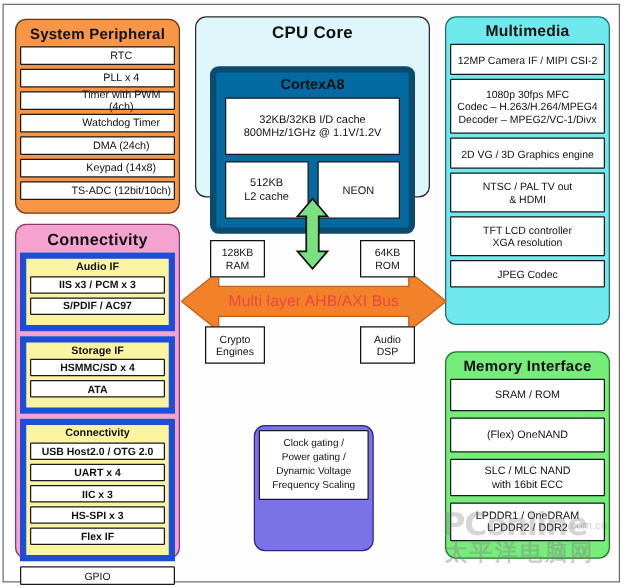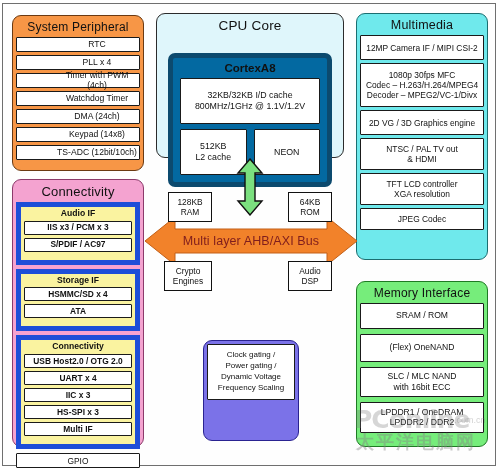--- a/index.html
+++ b/index.html
@@ -26,21 +26,21 @@
   
   .group{
     position:absolute;
     box-sizing:border-box;
     border-radius:9px;
     border:1px solid #2b2b2b;
     padding:3px;
   }
   .group > .title{
     text-align:center;
-    font-weight:normal;
+    font-weight:bold;
     font-size:12.5px;
     color:#111;
     letter-spacing:.2px;
     padding:2px 0 3px 0;
     line-height:1.05;
   }
   
   .item{
     box-sizing:border-box;
     background:#ffffff;
@@ -143,21 +143,21 @@
 
   
   #bus{
     position:absolute;
     left:145px;top:213px;width:212px;height:56px;
   }
   #bus svg{display:block;}
   #bus .buslabel{
     position:absolute;left:0;top:0;width:212px;height:56px;
     display:flex;align-items:center;justify-content:center;
-    font-size:12.5px;color:#7f1d1d;font-weight:500;
+    font-size:12.5px;color:#ef4444;font-weight:500;
     pointer-events:none;
     letter-spacing:.1px;
   }
   
   .busbox{
     position:absolute;
     box-sizing:border-box;
     background:#ffffff;
     border:1px solid #111;
     display:flex;align-items:center;justify-content:center;
@@ -223,21 +223,21 @@
       <div class="item">HSMMC/SD x 4</div>
       <div class="item">ATA</div>
     </div>
 
     <div class="subgroup">
       <div class="sublabel">Connectivity</div>
       <div class="item">USB Host2.0 / OTG 2.0</div>
       <div class="item">UART x 4</div>
       <div class="item">IIC x 3</div>
       <div class="item">HS-SPI x 3</div>
-      <div class="item">Multi IF</div>
+      <div class="item">Flex IF</div>
     </div>
 
     <div class="item" style="height:15px;">GPIO</div>
   </div>
 
   <div class="group" id="cpu">
     <div class="title">CPU Core</div>
     <div id="cortex">
       <div class="subtitle">CortexA8</div>
       <div class="item" id="cpu-cache">

